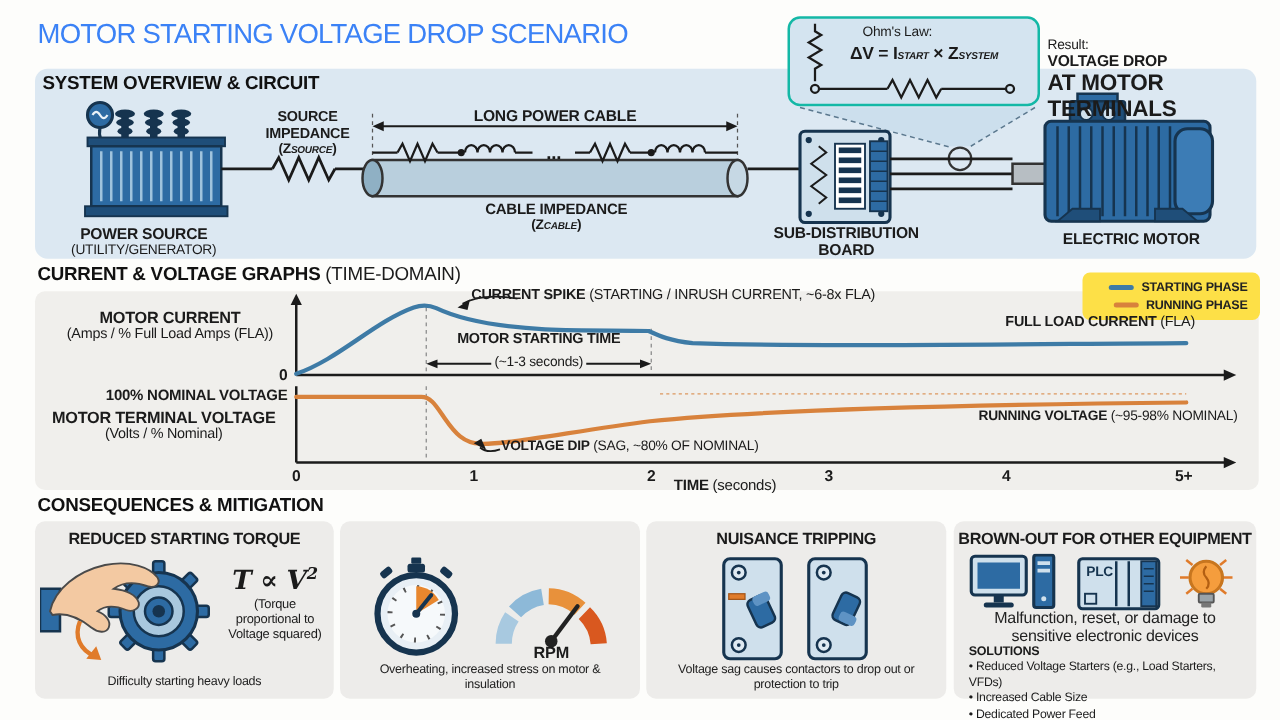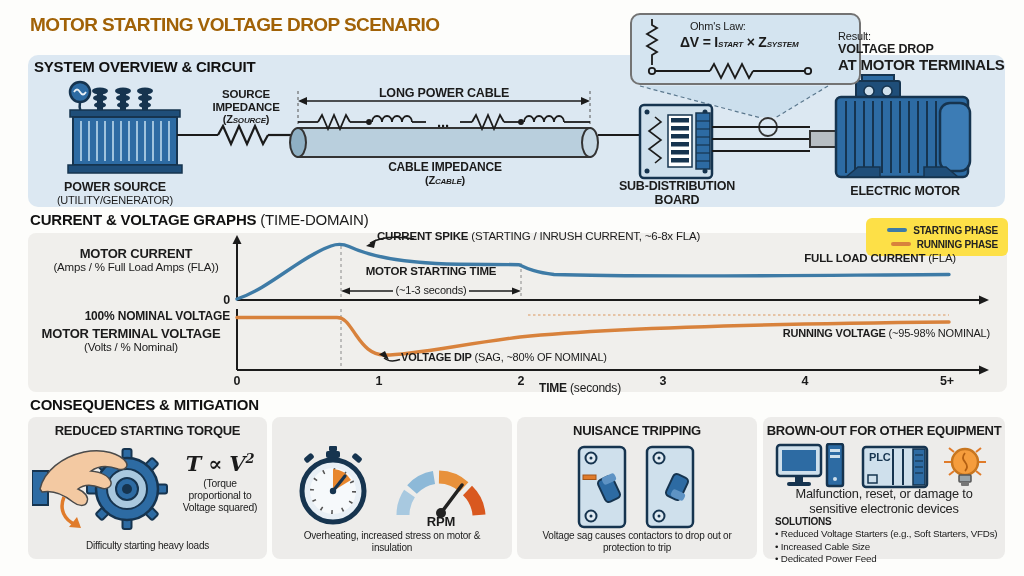--- a/index.html
+++ b/index.html
@@ -1,21 +1,21 @@
 <!DOCTYPE html>
 <html><head>
 <meta charset="utf-8">
 <style>
   html,body{margin:0;padding:0;background:#fdfdfb;font-family:"Liberation Sans",sans-serif;color:#1b1b1b;}
   #stage{position:relative;width:1024px;height:576px;background:#fdfdfb;overflow:hidden;letter-spacing:-0.2px;}
   .abs{position:absolute;}
   .b{font-weight:700;}
   .c{text-align:center;}
   .r{text-align:right;}
-  #title{left:30px;top:14px;font-size:19px;font-weight:700;letter-spacing:-0.6px;color:#a16207;}
+  #title{left:30px;top:14px;font-size:22px;font-weight:400;letter-spacing:-0.6px;color:#3b82f6;}
   .sechdr{font-size:15px;font-weight:800;color:#111;}
   #bluePanel{left:28px;top:55px;width:977px;height:152px;background:#dce8f2;border-radius:10px;}
   #grayPanel{left:28px;top:233px;width:979px;height:159px;background:#f0efec;border-radius:8px;}
   #legendBox{left:866px;top:218px;width:142px;height:38px;background:#fde047;border-radius:6px;padding-top:5px;box-sizing:border-box;}
   .legrow{display:flex;justify-content:flex-end;align-items:center;gap:6px;padding-right:10px;height:14px;}
   .sw{width:20px;height:4px;border-radius:2px;}
   .sw-blue{background:#3e7ba6;}
   .sw-orange{background:#d8823c;}
   .leglab{font-size:10px;font-weight:700;color:#222;}
   .lab11{font-size:11px;line-height:1.15;}
@@ -194,36 +194,36 @@
     <div style="font-size:11px;"><span class="b">(Z</span><span class="sub">SOURCE</span><span class="b">)</span></div>
   </div>
   <div class="abs c b" style="left:298px;top:86px;width:292px;font-size:12.5px;">LONG POWER CABLE</div>
   <div class="abs c" style="left:350px;top:160px;width:190px;">
     <div class="b" style="font-size:12px;">CABLE IMPEDANCE</div>
     <div style="font-size:11px;"><span class="b">(Z</span><span class="sub">CABLE</span><span class="b">)</span></div>
   </div>
   <div class="abs c b" style="left:602px;top:180px;width:150px;font-size:12.5px;line-height:1.1;">SUB-DISTRIBUTION BOARD</div>
   <div class="abs c b" style="left:820px;top:184px;width:170px;font-size:12.5px;">ELECTRIC MOTOR</div>
 
-  <div class="abs" style="left:630px;top:13px;width:231px;height:72px;background:#d4e4f0;border:2px solid #737373;border-radius:10px;box-sizing:border-box;">
+  <div class="abs" style="left:630px;top:13px;width:202px;height:72px;background:#d4e4f0;border:2px solid #14b8a6;border-radius:10px;box-sizing:border-box;">
     <svg class="abs" style="left:0;top:0;" width="198" height="68" viewBox="0 0 198 68">
       <path d="M20,4 v6 l5,3 l-10,6 l10,6 l-10,6 l10,6 l-5,3 v10" fill="none" stroke="#1b1b1b" stroke-width="1.8"></path>
       <line x1="23" y1="56" x2="78" y2="56" stroke="#1b1b1b" stroke-width="1.8"></line>
       <path d="M78,56 l4,-7 l7,14 l7,-14 l7,14 l7,-14 l7,14 l4,-7" fill="none" stroke="#1b1b1b" stroke-width="1.8"></path>
       <line x1="121" y1="56" x2="172" y2="56" stroke="#1b1b1b" stroke-width="1.8"></line>
       <circle cx="20" cy="56" r="3.2" fill="#d4e4f0" stroke="#1b1b1b" stroke-width="1.8"></circle>
       <circle cx="176" cy="56" r="3.2" fill="#d4e4f0" stroke="#1b1b1b" stroke-width="1.8"></circle>
     </svg>
     <div class="abs" style="left:58px;top:5px;font-size:11px;">Ohm's Law:</div>
     <div class="abs b" style="left:48px;top:19px;font-size:14px;"><span>ΔV = I</span><span class="sub">START</span><span> × Z</span><span class="sub">SYSTEM</span></div>
   </div>
   <div class="abs" style="left:838px;top:30px;width:170px;">
     <div style="font-size:11px;">Result:</div>
     <div class="b" style="font-size:12.5px;line-height:1.15;">VOLTAGE DROP</div>
-    <div class="b" style="font-size:15px;line-height:1.15;">AT MOTOR TERMINALS</div>
+    <div class="b" style="font-size:18px;line-height:1.15;">AT MOTOR TERMINALS</div>
   </div>
 
   <div class="abs" style="left:30px;top:211px;">
     <span class="sechdr">CURRENT &amp; VOLTAGE GRAPHS</span><span style="font-size:15px;font-weight:400;"> (TIME-DOMAIN)</span>
   </div>
   <div id="grayPanel" class="abs"></div>
   <div id="legendBox" class="abs">
     <div class="legrow">
         <span class="sw sw-blue"></span>
         <span class="leglab">STARTING PHASE</span>
@@ -412,20 +412,20 @@
         <circle cx="190" cy="19" r="13" fill="#f59d3d" stroke="#c8761f" stroke-width="2.5"></circle>
         <path d="M190,10 q-4,5 0,9 q4,5 0,9" fill="none" stroke="#b35f12" stroke-width="1.8"></path>
         <rect x="184" y="32" width="12" height="7" rx="1" fill="#9aa3a8" stroke="#555" stroke-width="1.5"></rect>
         <rect x="186" y="39" width="8" height="4" rx="1" fill="#777"></rect>
       </g>
     </svg>
     <div class="caption" style="top:70px;padding:0 12px;font-size:12.8px;">Malfunction, reset, or damage to sensitive electronic devices</div>
     <div id="solutions">
       <div class="shdr">SOLUTIONS</div>
       <ul>
-        <li>Reduced Voltage Starters (e.g., Soft Starters, VFDs)</li>
+        <li>Reduced Voltage Starters (e.g., Load Starters, VFDs)</li>
         <li>Increased Cable Size</li>
         <li>Dedicated Power Feed</li>
       </ul>
     </div>
   </div>
 
 </div>
 
 </body></html>

